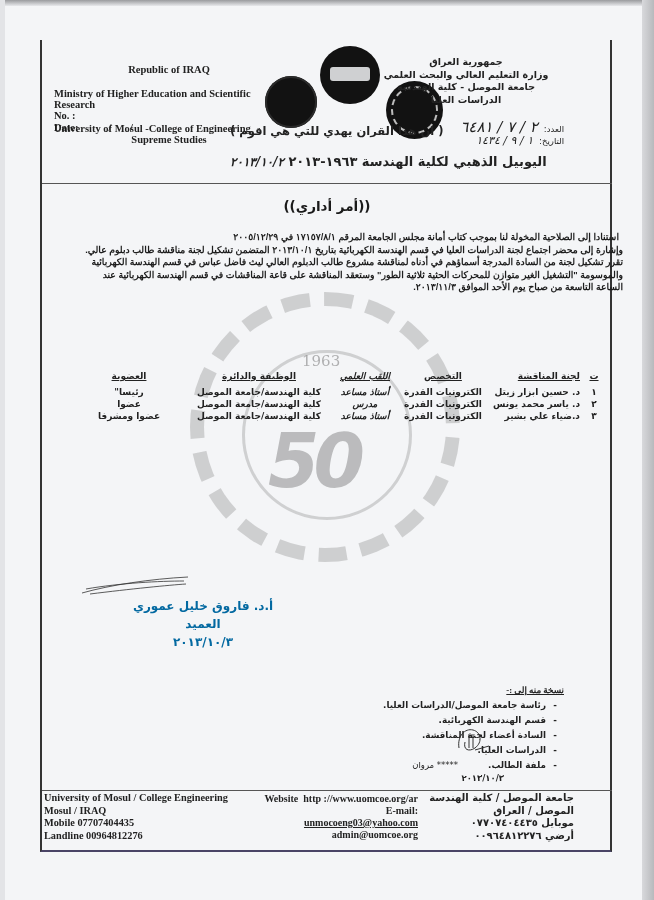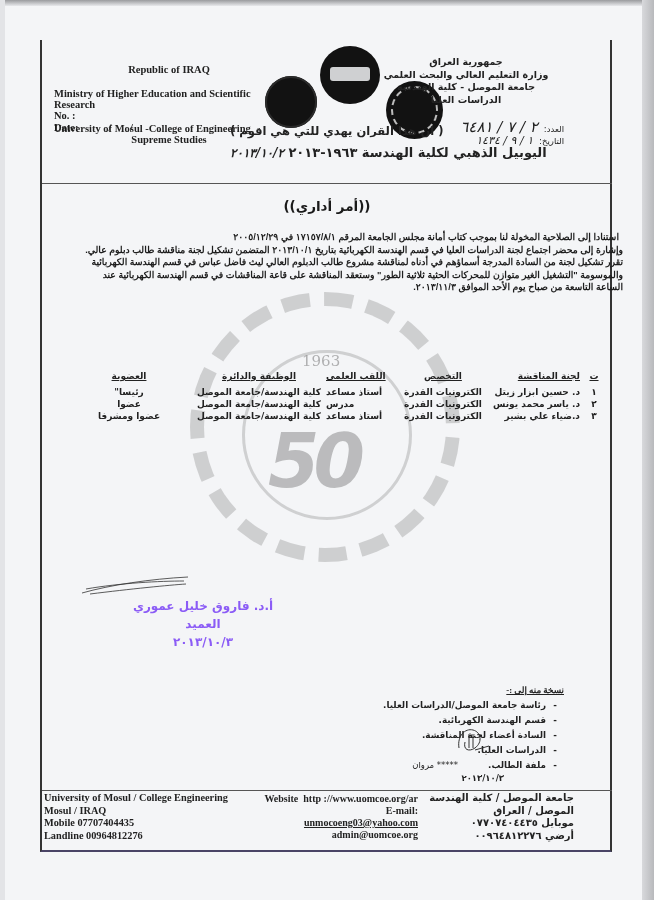--- a/index.html
+++ b/index.html
@@ -25,21 +25,21 @@
   .seal2 { left: 320px; top: 46px; width: 60px; height: 58px; }
   .seal2 .book { position: absolute; left: 10px; top: 21px; width: 40px; height: 14px; background: #cfd0d2; border-radius: 3px; }
   .seal3 { left: 386px; top: 81px; width: 57px; height: 58px; }
   .seal3 .ring { position: absolute; left: 5px; top: 5px; width: 47px; height: 48px; border-radius: 50%; border: 2px dashed #bcbcbc; }
 
   
   .hdr-ar { position: absolute; right: 88px; top: 56px; width: 200px; direction: rtl; text-align: center; font-family: "DejaVu Sans", sans-serif; font-weight: bold; font-size: 9.5px; line-height: 12.5px; color: #222; }
   .ref { position: absolute; right: 90px; top: 120px; direction: rtl; font-family: "DejaVu Sans", sans-serif; font-size: 8.5px; line-height: 14px; color: #222; }
   .ref .hand { font-family: "DejaVu Serif", serif; font-size: 15px; font-style: italic; color: #222; margin-right: 6px; }
   .quote { position: absolute; left: 230px; top: 124px; direction: rtl; font-family: "DejaVu Sans", sans-serif; font-size: 11.5px; font-weight: bold; color: #222; }
-  .jubilee { position: absolute; left: 226px; top: 145px; direction: rtl; font-family: "DejaVu Sans", sans-serif; font-size: 13px; font-weight: bold; color: #222; }
+  .jubilee { position: absolute; left: 226px; top: 154px; direction: rtl; font-family: "DejaVu Sans", sans-serif; font-size: 13px; font-weight: bold; color: #222; }
   .hand-date { font-family: "DejaVu Serif", serif; font-style: italic; font-size: 12px; margin-left: 4px; }
 
   .hr { position: absolute; left: 42px; top: 183px; width: 570px; height: 1px; background: #555; }
 
   .title { position: absolute; left: 0; width: 654px; top: 198px; text-align: center; direction: rtl; font-family: "DejaVu Sans", sans-serif; font-weight: bold; font-size: 13.5px; }
 
   .body-text { position: absolute; left: 64px; top: 231px; width: 540px; direction: rtl; text-align: right; font-family: Liberation Sans, sans-serif; font-weight: bold; font-size: 9.3px; line-height: 12.6px; color: #1e1e1e; margin-left: 19px; }
   .body-text p { margin: 0; }
   .body-text .indent { padding-right: 4px; }
 
@@ -50,27 +50,27 @@
   .emblem-year { position: absolute; left: 302px; top: 352px; font-family: "DejaVu Serif", serif; font-size: 15px; color: rgba(90,90,90,0.45); }
 
   
   .committee { position: absolute; left: 66px; top: 370px; width: 540px; direction: rtl; font-family: "DejaVu Sans", sans-serif; font-size: 9px; font-weight: bold; color: #222; }
   .committee .row { display: flex; height: 12px; line-height: 12px; white-space: nowrap; }
   .committee .head { margin-bottom: 4px; }
   .committee .head span { text-decoration: underline; }
   .col-n { width: 24px; text-align: center; }
   .col-name { width: 100px; text-align: right; padding-right: 2px; }
   .col-spec { width: 78px; text-align: center; }
-  .col-rank { width: 78px; text-align: left; }
+  .col-rank { width: 78px; text-align: center; font-style: italic; }
   .col-dept { width: 134px; text-align: center; }
   .col-role { width: 126px; text-align: center; }
 
   
   .sig-stroke { position: absolute; left: 80px; top: 575px; width: 110px; height: 20px; }
-  .signer { position: absolute; left: 118px; top: 597px; width: 170px; text-align: center; direction: rtl; font-family: "DejaVu Sans", sans-serif; font-weight: bold; font-size: 12px; line-height: 18px; color: #8b5cf6; }
+  .signer { position: absolute; left: 118px; top: 597px; width: 170px; text-align: center; direction: rtl; font-family: "DejaVu Sans", sans-serif; font-weight: bold; font-size: 12px; line-height: 18px; color: #0369a1; }
 
   
   .copies { position: absolute; right: 90px; top: 683px; width: 220px; direction: rtl; text-align: right; font-family: "DejaVu Sans", sans-serif; font-size: 8.8px; font-weight: bold; line-height: 15px; color: #222; }
   .copies .head { text-decoration: underline; font-family: Liberation Serif, serif; }
   .copies .item::before { content: "-"; display: inline-block; width: 18px; text-align: center; }
   .copies .mark { font-weight: normal; font-size: 8.5px; margin-right: 30px; }
   .copies .date { padding-right: 60px; font-size: 8.5px; line-height: 10px; }
   .initials { position: absolute; left: 455px; top: 726px; width: 34px; height: 30px; }
 
   

